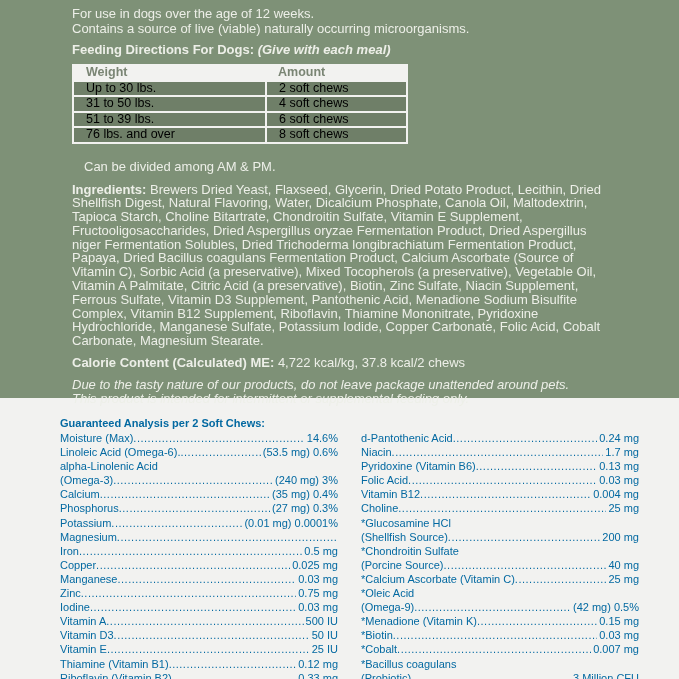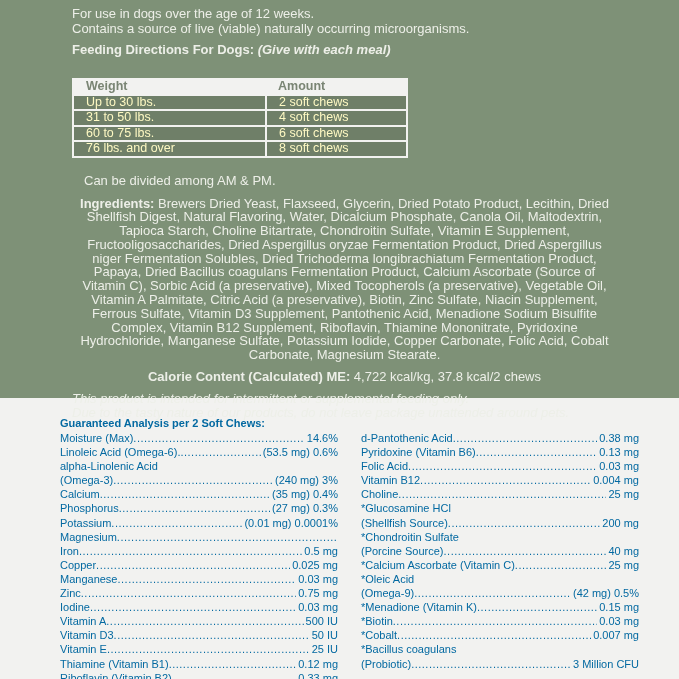--- a/index.html
+++ b/index.html
@@ -18,50 +18,50 @@
     background:#7E9177;
     color:#EDEFE8;
     padding:7px 62px 0 72px;
     font-size:13px;
   }
   .intro-line { line-height:14.5px; }
   .feeding-heading { margin-top:7px; line-height:14.5px; font-weight:bold; }
   .feeding-heading .note { font-style:italic; }
 
   table.feeding-table {
-    margin-top:20px;
+    margin-top:6px;
     width:336px;
     border-collapse:collapse;
     font-size:12.5px;
     border:2px solid #F2F2F0;
   }
   table.feeding-table th {
     background:#F2F2F0;
     color:#7A8574;
     text-align:left;
     font-weight:bold;
     padding:0 0 1px 12px;
     line-height:13px;
     height:14px;
   }
   table.feeding-table td {
     background:#6F7F68;
-    color:#fef9c3;
+    color:#000000;
     border:2px solid #F2F2F0;
     padding:0 0 1px 12px;
     line-height:12.5px;
     height:13.5px;
     white-space:nowrap;
   }
   .col-weight { width:193px; }
   .table-note { margin-top:16px; padding-left:12px; line-height:14px; }
 
-  .ingredients { margin-top:9px; line-height:13.8px; text-align:center; }
+  .ingredients { margin-top:9px; line-height:13.8px; text-align:left; }
   .ingredients b { font-weight:bold; }
-  .calorie { margin-top:8px; line-height:14px;text-align:center; }
+  .calorie { margin-top:8px; line-height:14px; }
   .calorie b { font-weight:bold; }
   .feed-notes { margin-top:8px; font-style:italic; line-height:14px; }
 
   
   .analysis {
     padding:6px 40px 0 60px;
     font-size:11px;
     color:#0369a1;
     margin-top:12px;
   }
@@ -101,38 +101,38 @@
       <tbody>
         <tr>
           <td>Up to 30 lbs.</td>
           <td>2 soft chews</td>
         </tr>
         <tr>
           <td>31 to 50 lbs.</td>
           <td>4 soft chews</td>
         </tr>
         <tr>
-          <td>60 to 75 lbs.</td>
+          <td>51 to 39 lbs.</td>
           <td>6 soft chews</td>
         </tr>
         <tr>
           <td>76 lbs. and over</td>
           <td>8 soft chews</td>
         </tr>
       </tbody>
     </table>
     <div class="table-note">Can be divided among AM &amp; PM.</div>
 
     <p class="ingredients"><b>Ingredients:</b> <span>Brewers Dried Yeast, Flaxseed, Glycerin, Dried Potato Product, Lecithin, Dried Shellfish Digest, Natural Flavoring, Water, Dicalcium Phosphate, Canola Oil, Maltodextrin, Tapioca Starch, Choline Bitartrate, Chondroitin Sulfate, Vitamin E Supplement, Fructooligosaccharides, Dried Aspergillus oryzae Fermentation Product, Dried Aspergillus niger Fermentation Solubles, Dried Trichoderma longibrachiatum Fermentation Product, Papaya, Dried Bacillus coagulans Fermentation Product, Calcium Ascorbate (Source of Vitamin C), Sorbic Acid (a preservative), Mixed Tocopherols (a preservative), Vegetable Oil, Vitamin A Palmitate, Citric Acid (a preservative), Biotin, Zinc Sulfate, Niacin Supplement, Ferrous Sulfate, Vitamin D3 Supplement, Pantothenic Acid, Menadione Sodium Bisulfite Complex, Vitamin B12 Supplement, Riboflavin, Thiamine Mononitrate, Pyridoxine Hydrochloride, Manganese Sulfate, Potassium Iodide, Copper Carbonate, Folic Acid, Cobalt Carbonate, Magnesium Stearate.</span></p>
 
     <p class="calorie"><b>Calorie Content (Calculated) ME:</b> <span>4,722 kcal/kg, 37.8 kcal/2 chews</span></p>
 
     <div class="feed-notes">
+      <div>Due to the tasty nature of our products, do not leave package unattended around pets.</div>
       <div>This product is intended for intermittent or supplemental feeding only.</div>
-      <div>Due to the tasty nature of our products, do not leave package unattended around pets.</div>
     </div>
   </div>
 
   <div class="analysis">
     <div class="ga-title">Guaranteed Analysis per 2 Soft Chews:</div>
     <div class="ga-cols">
       <div class="ga-col">
           <div class="ga-row">
             <span class="ga-label">Moisture (Max)</span>
             <span class="ga-dots"></span>
@@ -218,21 +218,26 @@
           <div class="ga-row">
             <span class="ga-label">Riboflavin (Vitamin B2)</span>
             <span class="ga-dots"></span>
             <span class="ga-value">0.33 mg</span>
           </div>
         </div>
       <div class="ga-col">
           <div class="ga-row">
             <span class="ga-label">d-Pantothenic Acid</span>
             <span class="ga-dots"></span>
-            <span class="ga-value">0.38 mg</span>
+            <span class="ga-value">0.24 mg</span>
+          </div>
+          <div class="ga-row">
+            <span class="ga-label">Niacin</span>
+            <span class="ga-dots"></span>
+            <span class="ga-value">1.7 mg</span>
           </div>
           <div class="ga-row">
             <span class="ga-label">Pyridoxine (Vitamin B6)</span>
             <span class="ga-dots"></span>
             <span class="ga-value">0.13 mg</span>
           </div>
           <div class="ga-row">
             <span class="ga-label">Folic Acid</span>
             <span class="ga-dots"></span>
             <span class="ga-value">0.03 mg</span>

